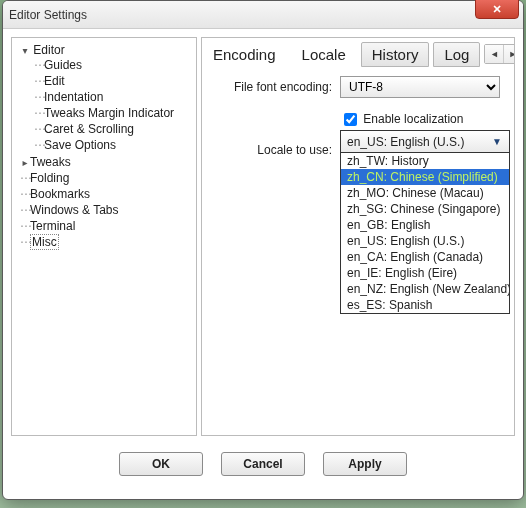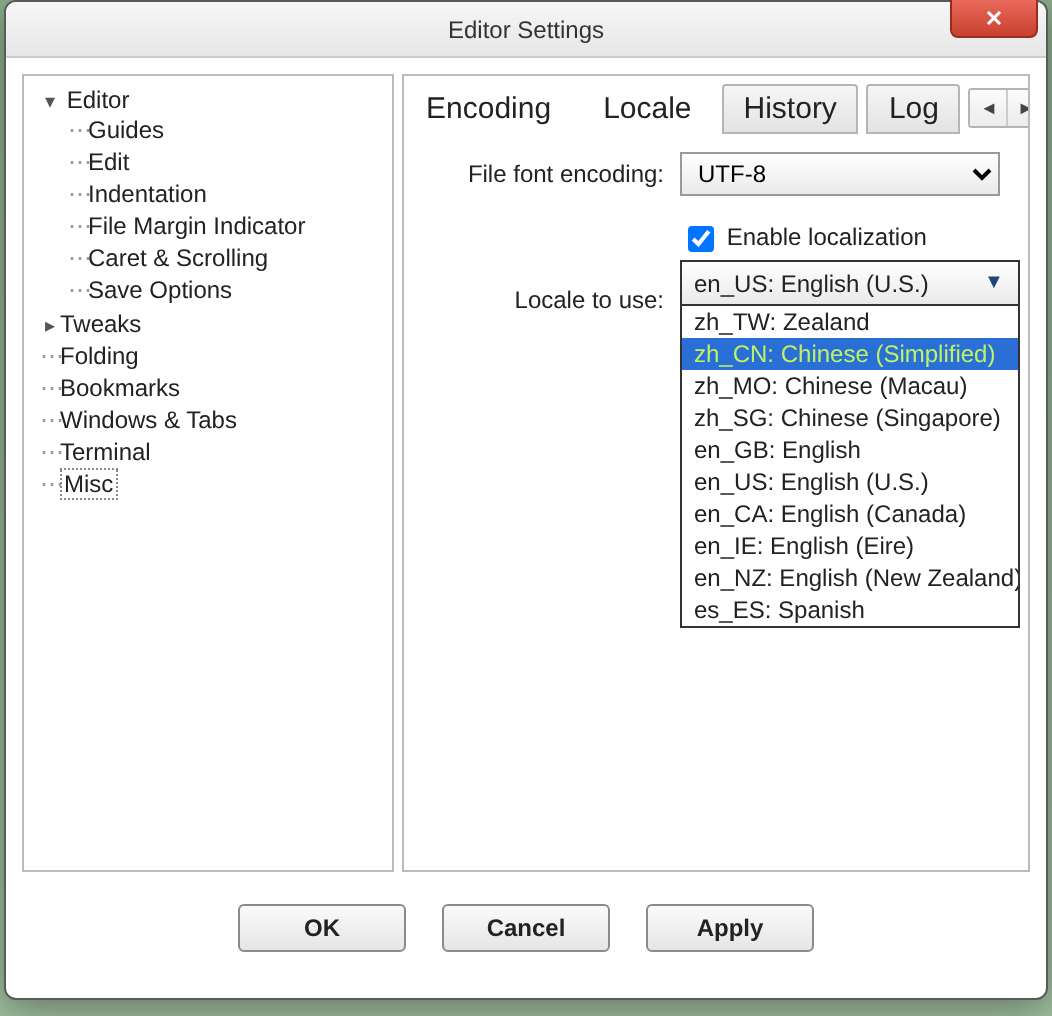--- a/index.html
+++ b/index.html
@@ -25,21 +25,20 @@
   }
   .titlebar {
     height: 28px;
     background: linear-gradient(#f7f7f7, #e6e6e6);
     border-bottom: 1px solid #ccc;
     border-radius: 5px 5px 0 0;
     display: flex;
     align-items: center;
     padding: 0 6px;
     position: relative;
-    justify-content: center;
   }
   .titlebar .title {
     font-size: 12px;
     color: #333;
   }
   .close-btn {
     position: absolute;
     right: 4px;
     top: -2px;
     width: 44px;
@@ -238,21 +237,21 @@
   <div class="body">
     <div class="tree-pane tree">
       <ul>
         <li>
           <span class="toggle">▾</span>
           <span class="node-label">Editor</span>
           <ul>
             <li><span class="dash">⋯</span><span class="node-label">Guides</span></li>
             <li><span class="dash">⋯</span><span class="node-label">Edit</span></li>
             <li><span class="dash">⋯</span><span class="node-label">Indentation</span></li>
-            <li><span class="dash">⋯</span><span class="node-label">File Margin Indicator</span></li>
+            <li><span class="dash">⋯</span><span class="node-label">Tweaks Margin Indicator</span></li>
             <li><span class="dash">⋯</span><span class="node-label">Caret &amp; Scrolling</span></li>
             <li><span class="dash">⋯</span><span class="node-label">Save Options</span></li>
           </ul>
         </li>
         <li><span class="toggle">▸</span><span class="node-label">Tweaks</span></li>
         <li><span class="dash">⋯</span><span class="node-label">Folding</span></li>
         <li><span class="dash">⋯</span><span class="node-label">Bookmarks</span></li>
         <li><span class="dash">⋯</span><span class="node-label">Windows &amp; Tabs</span></li>
         <li><span class="dash">⋯</span><span class="node-label">Terminal</span></li>
         <li><span class="dash">⋯</span><span class="node-label sel">Misc</span></li>
@@ -286,21 +285,21 @@
           <label>Locale to use:</label>
         </div>
       </div>
 
       <div class="dropdown-open">
         <div class="trigger">
           <span>en_US: English (U.S.)</span>
           <span class="arrow">▼</span>
         </div>
         <div class="list">
-          <div class="opt">zh_TW: Zealand</div>
+          <div class="opt">zh_TW: History</div>
           <div class="opt hl">zh_CN: Chinese (Simplified)</div>
           <div class="opt">zh_MO: Chinese (Macau)</div>
           <div class="opt">zh_SG: Chinese (Singapore)</div>
           <div class="opt">en_GB: English</div>
           <div class="opt">en_US: English (U.S.)</div>
           <div class="opt">en_CA: English (Canada)</div>
           <div class="opt">en_IE: English (Eire)</div>
           <div class="opt">en_NZ: English (New Zealand)</div>
           <div class="opt">es_ES: Spanish</div>
         </div>

